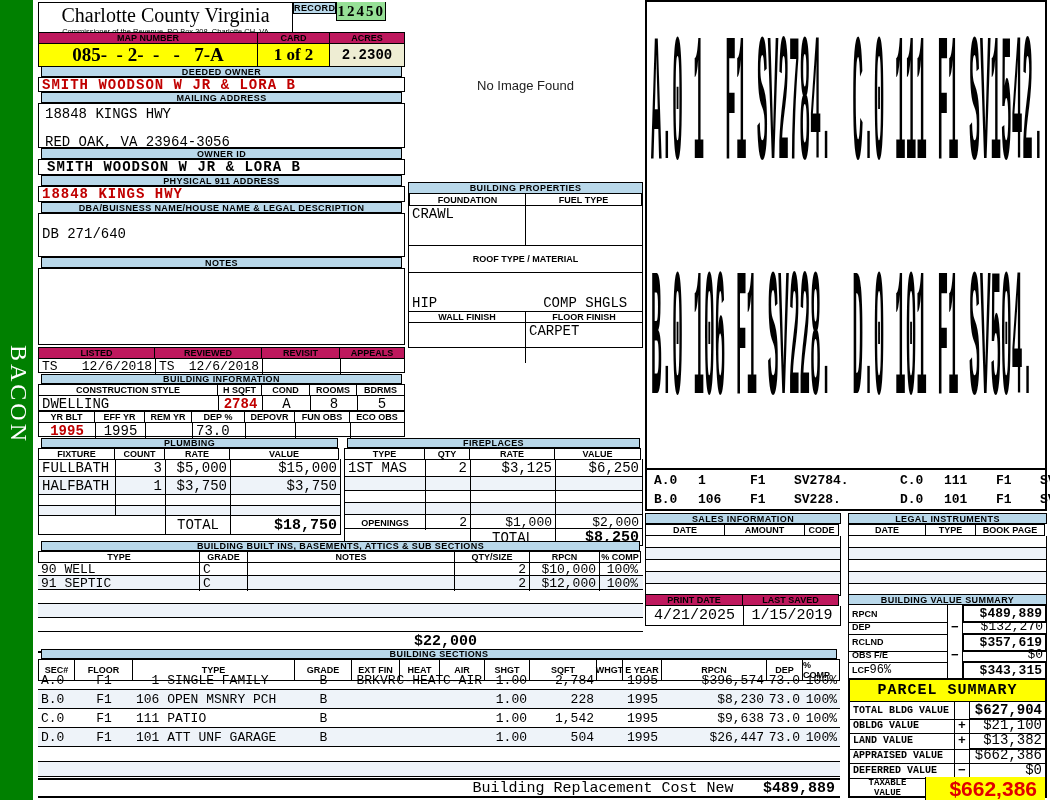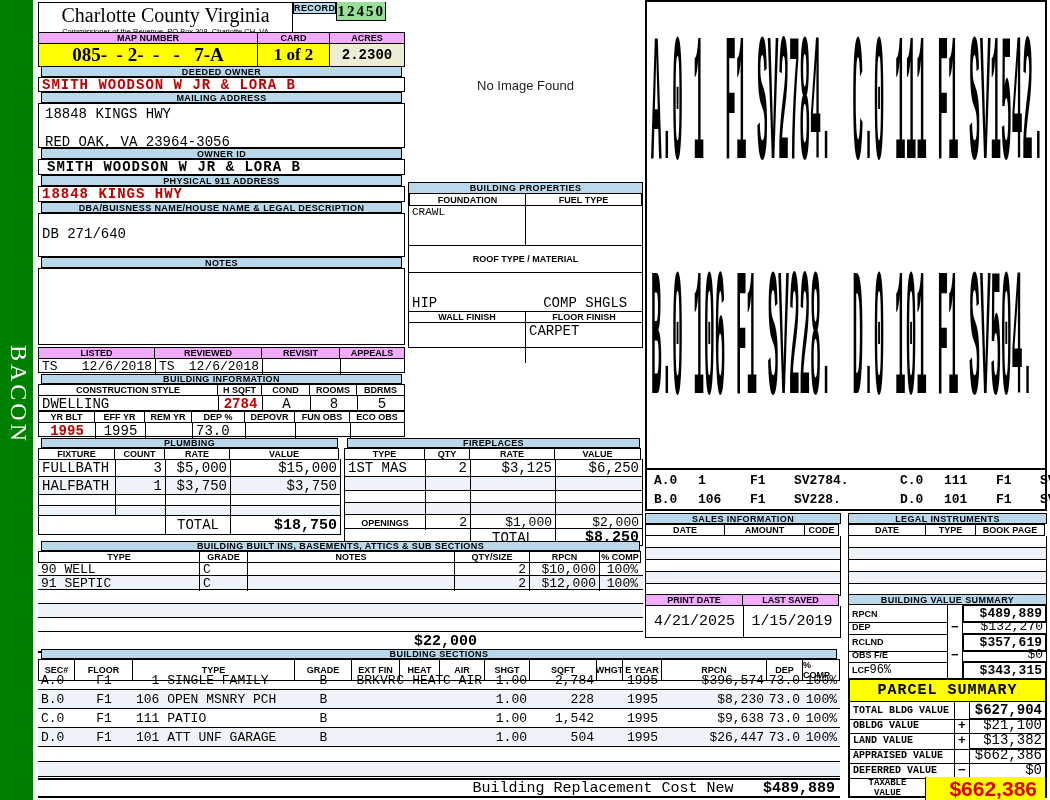--- a/index.html
+++ b/index.html
@@ -1,21 +1,21 @@
 <!DOCTYPE html>
 <html><head>
 <meta charset="utf-8">
 <style>
   html,body{margin:0;padding:0}
   body{width:1050px;height:800px;background:#fff;position:relative;font-family:"Liberation Sans",sans-serif;overflow:hidden}
   .abs{position:absolute;box-sizing:border-box}
   .grid{display:grid}
   
   .bar{background:#B9D8EA;border:1px solid #000;font:bold 9px "Liberation Sans",sans-serif;display:flex;align-items:center;justify-content:center;letter-spacing:.4px;box-sizing:border-box}
-  .bh{background:#f0abfc;border:1px solid #000;border-left:none;font:bold 9px "Liberation Sans",sans-serif;display:flex;align-items:center;justify-content:center;box-sizing:border-box}
+  .bh{background:#be185d;border:1px solid #000;border-left:none;font:bold 9px "Liberation Sans",sans-serif;display:flex;align-items:center;justify-content:center;box-sizing:border-box}
   .bh:first-child{border-left:1px solid #000}
   .hc{background:#fff;border:1px solid #000;border-left:none;font:bold 9px "Liberation Sans",sans-serif;display:flex;align-items:center;justify-content:center;box-sizing:border-box}
   .hc:first-child{border-left:1px solid #000}
   .mono{font-family:"Liberation Mono","DejaVu Sans Mono",monospace}
   .dc{font:13px "Liberation Mono","DejaVu Sans Mono",monospace;display:flex;align-items:center;padding:0 3px;box-sizing:border-box;white-space:pre;overflow:visible}
   .r{justify-content:flex-end}.c{justify-content:center}
   .b{font-weight:bold}
   .red{color:#C00000}
   .vb{border-right:1px solid #000}
   .box{border:1px solid #000;box-sizing:border-box;background:#fff}
@@ -360,21 +360,21 @@
   <span style="font:13px 'Liberation Sans',sans-serif;color:#222;margin-top:78px">No Image Found</span>
 </div>
 
 <div class="abs" style="left:408px;top:182px;width:235px;height:166px;border:1px solid #000;box-sizing:border-box;background:#fff">
   <div class="bar" style="height:11px;border:none;border-bottom:1px solid #000">BUILDING PROPERTIES</div>
   <div class="grid cols-props" style="height:12px">
     <div class="hc" style="border-top:none">FOUNDATION</div>
     <div class="hc" style="border-top:none">FUEL TYPE</div>
   </div>
   <div class="grid cols-props" style="height:39px">
-    <div class="dc vb" style="align-items:flex-start;font-size:11px">CRAWL</div>
+    <div class="dc vb" style="align-items:flex-start;font-size:14px">CRAWL</div>
     <div class="dc"></div>
   </div>
   <div class="hc" style="height:28px;border-left:none;border-right:none">ROOF TYPE / MATERIAL</div>
   <div style="height:38px;display:flex;align-items:flex-end">
     <span class="dc" style="font-size:14px">HIP</span>
     <span class="dc" style="font-size:14px;margin-left:100px">COMP SHGLS</span>
   </div>
   <div class="grid cols-props" style="height:12px">
     <div class="hc" style="border-left:none">WALL FINISH</div>
     <div class="hc" style="border-right:none">FLOOR FINISH</div>
@@ -443,21 +443,21 @@
     <div class="rowb alt" style="height:11px"></div>
     <div style="height:11px"></div>
   </div>
 </div>
 
 <div class="abs" style="left:645px;top:594px;width:196px">
   <div class="grid cols-pd" style="height:12px">
     <div class="bh">PRINT DATE</div>
     <div class="bh">LAST SAVED</div>
   </div>
-  <div class="grid cols-pd" style="height:32px;border:1px solid #000;border-top:none;box-sizing:border-box">
+  <div class="grid cols-pd" style="height:20px;border:1px solid #000;border-top:none;box-sizing:border-box">
     <div class="dc c vb" style="font-size:15px">4/21/2025</div>
     <div class="dc c" style="font-size:15px">1/15/2019</div>
   </div>
 </div>
 
 <div class="abs" style="left:848px;top:594px;width:199px">
   <div class="bar" style="height:11px">BUILDING VALUE SUMMARY</div>
   <div class="grid cols-vs" style="height:14px">
     <div class="dc sm" style="border:1px solid #000;border-top:none">RPCN</div>
     <div class="dc c"></div>

